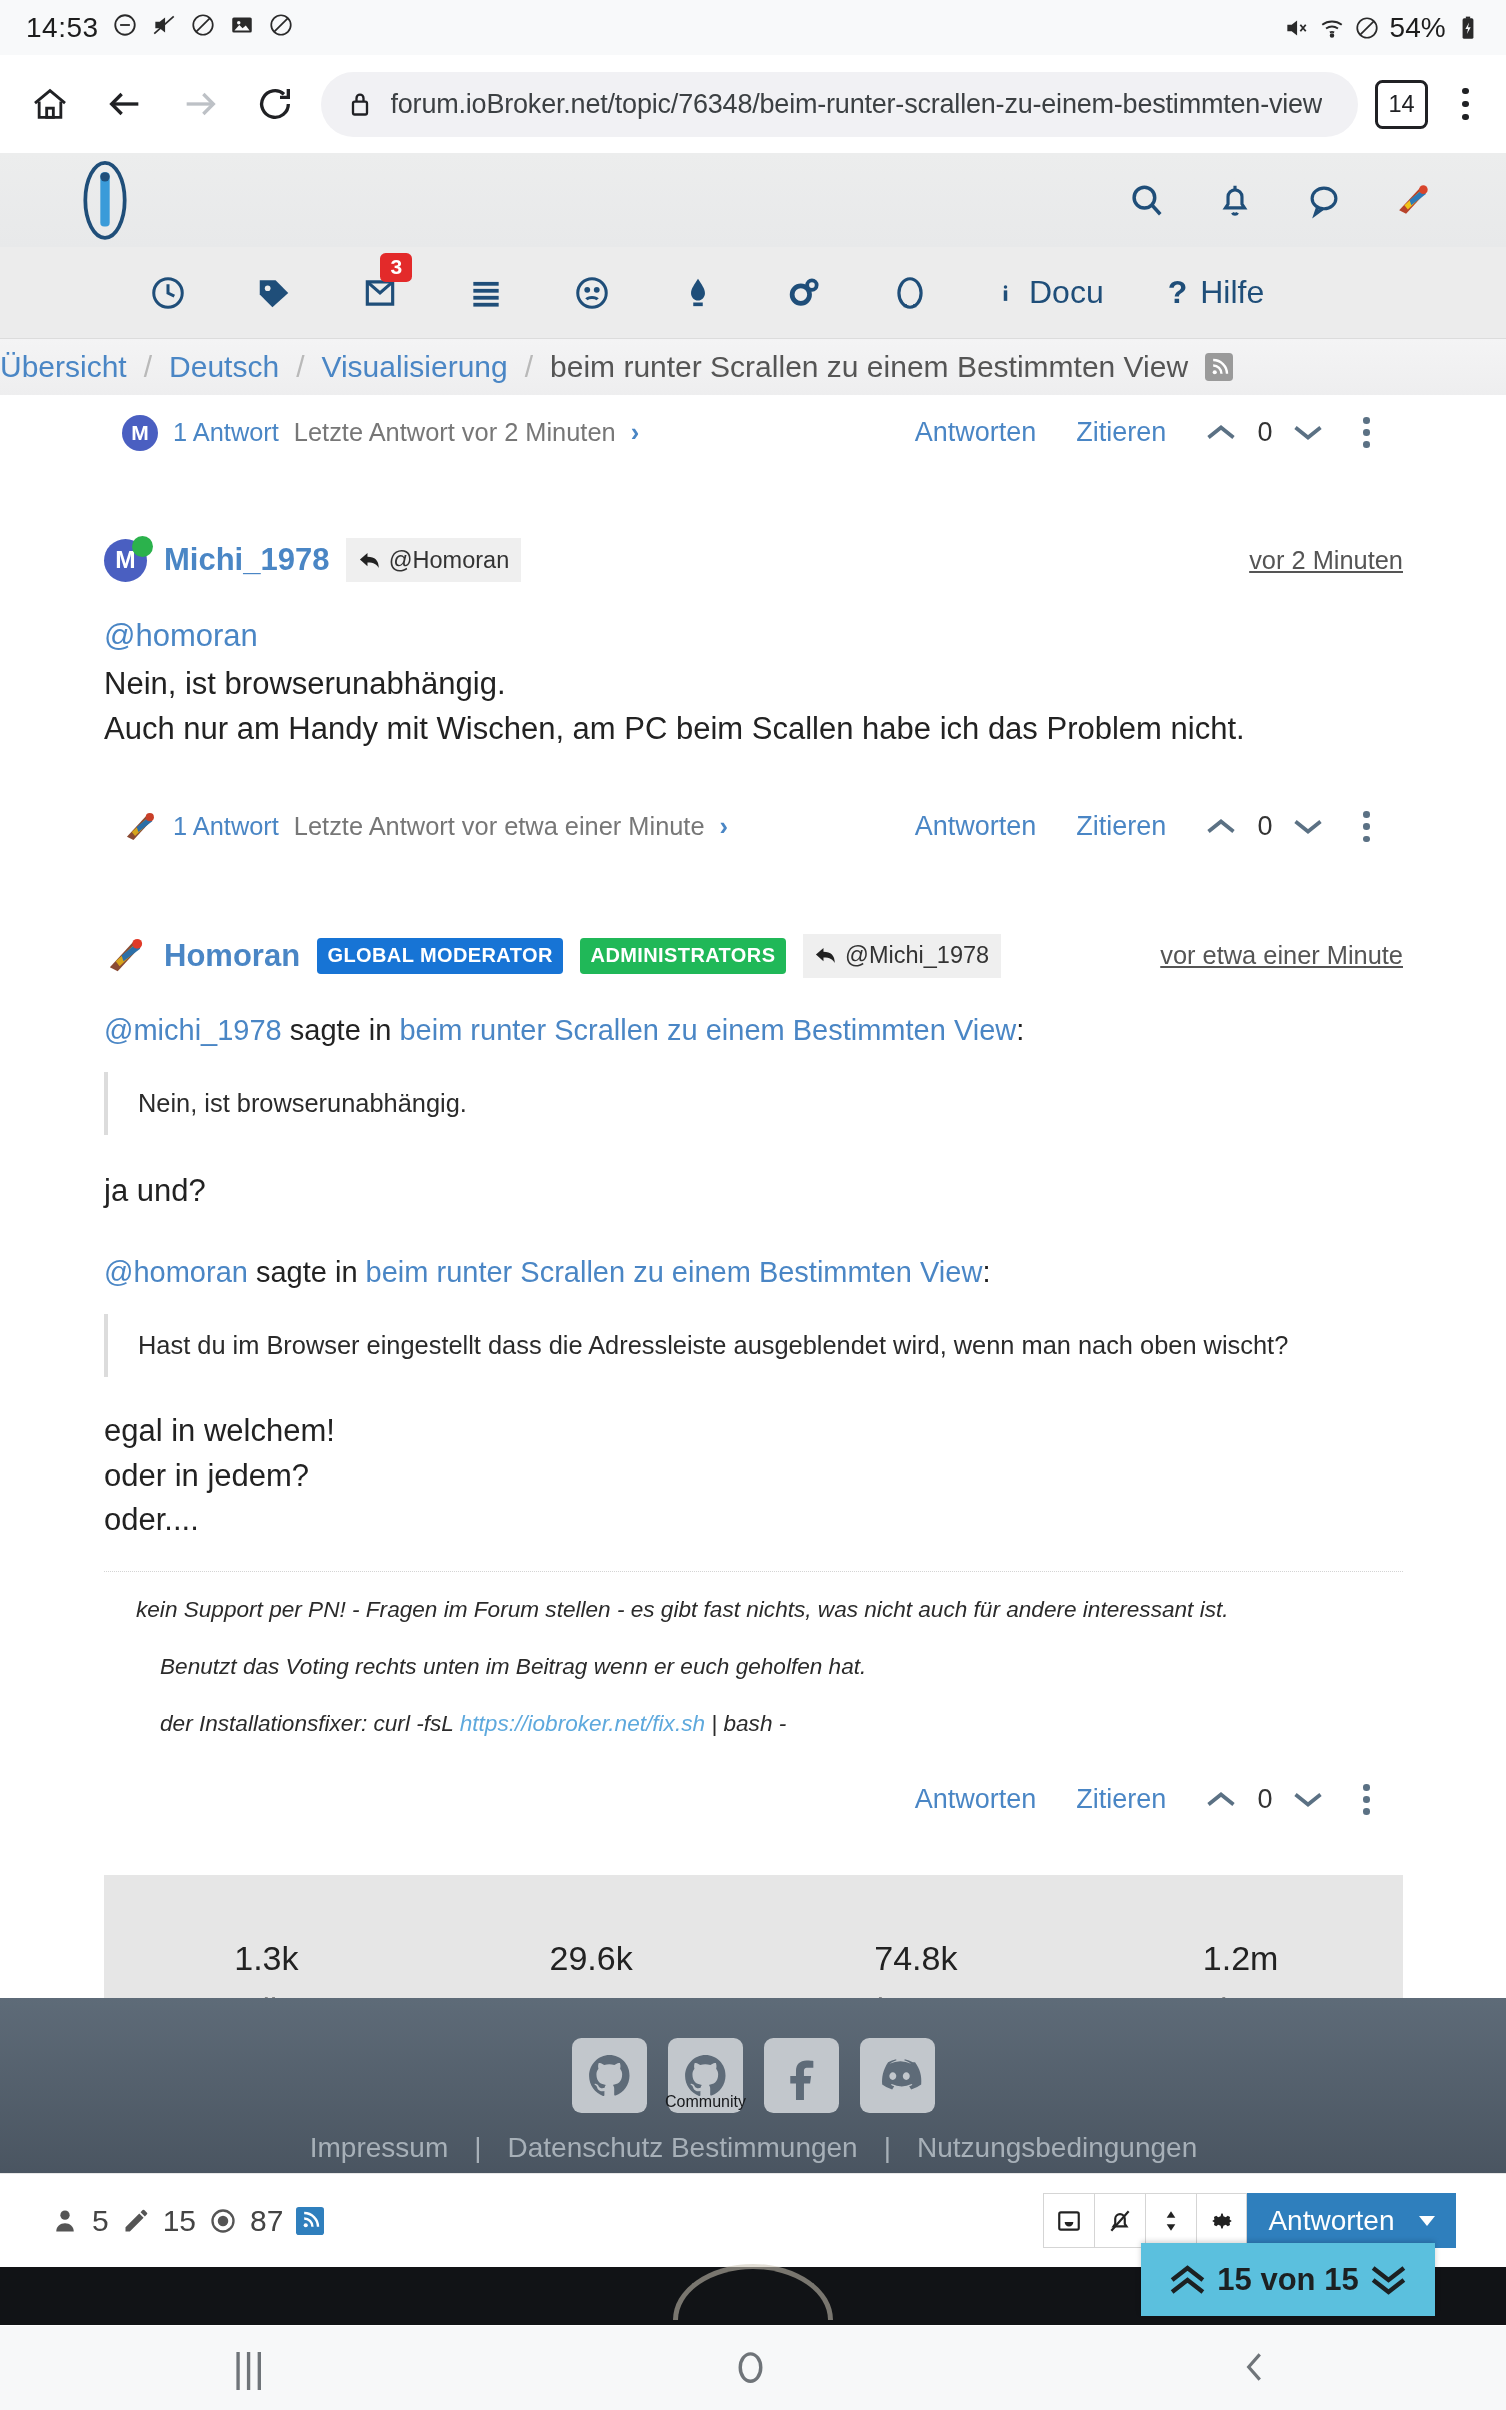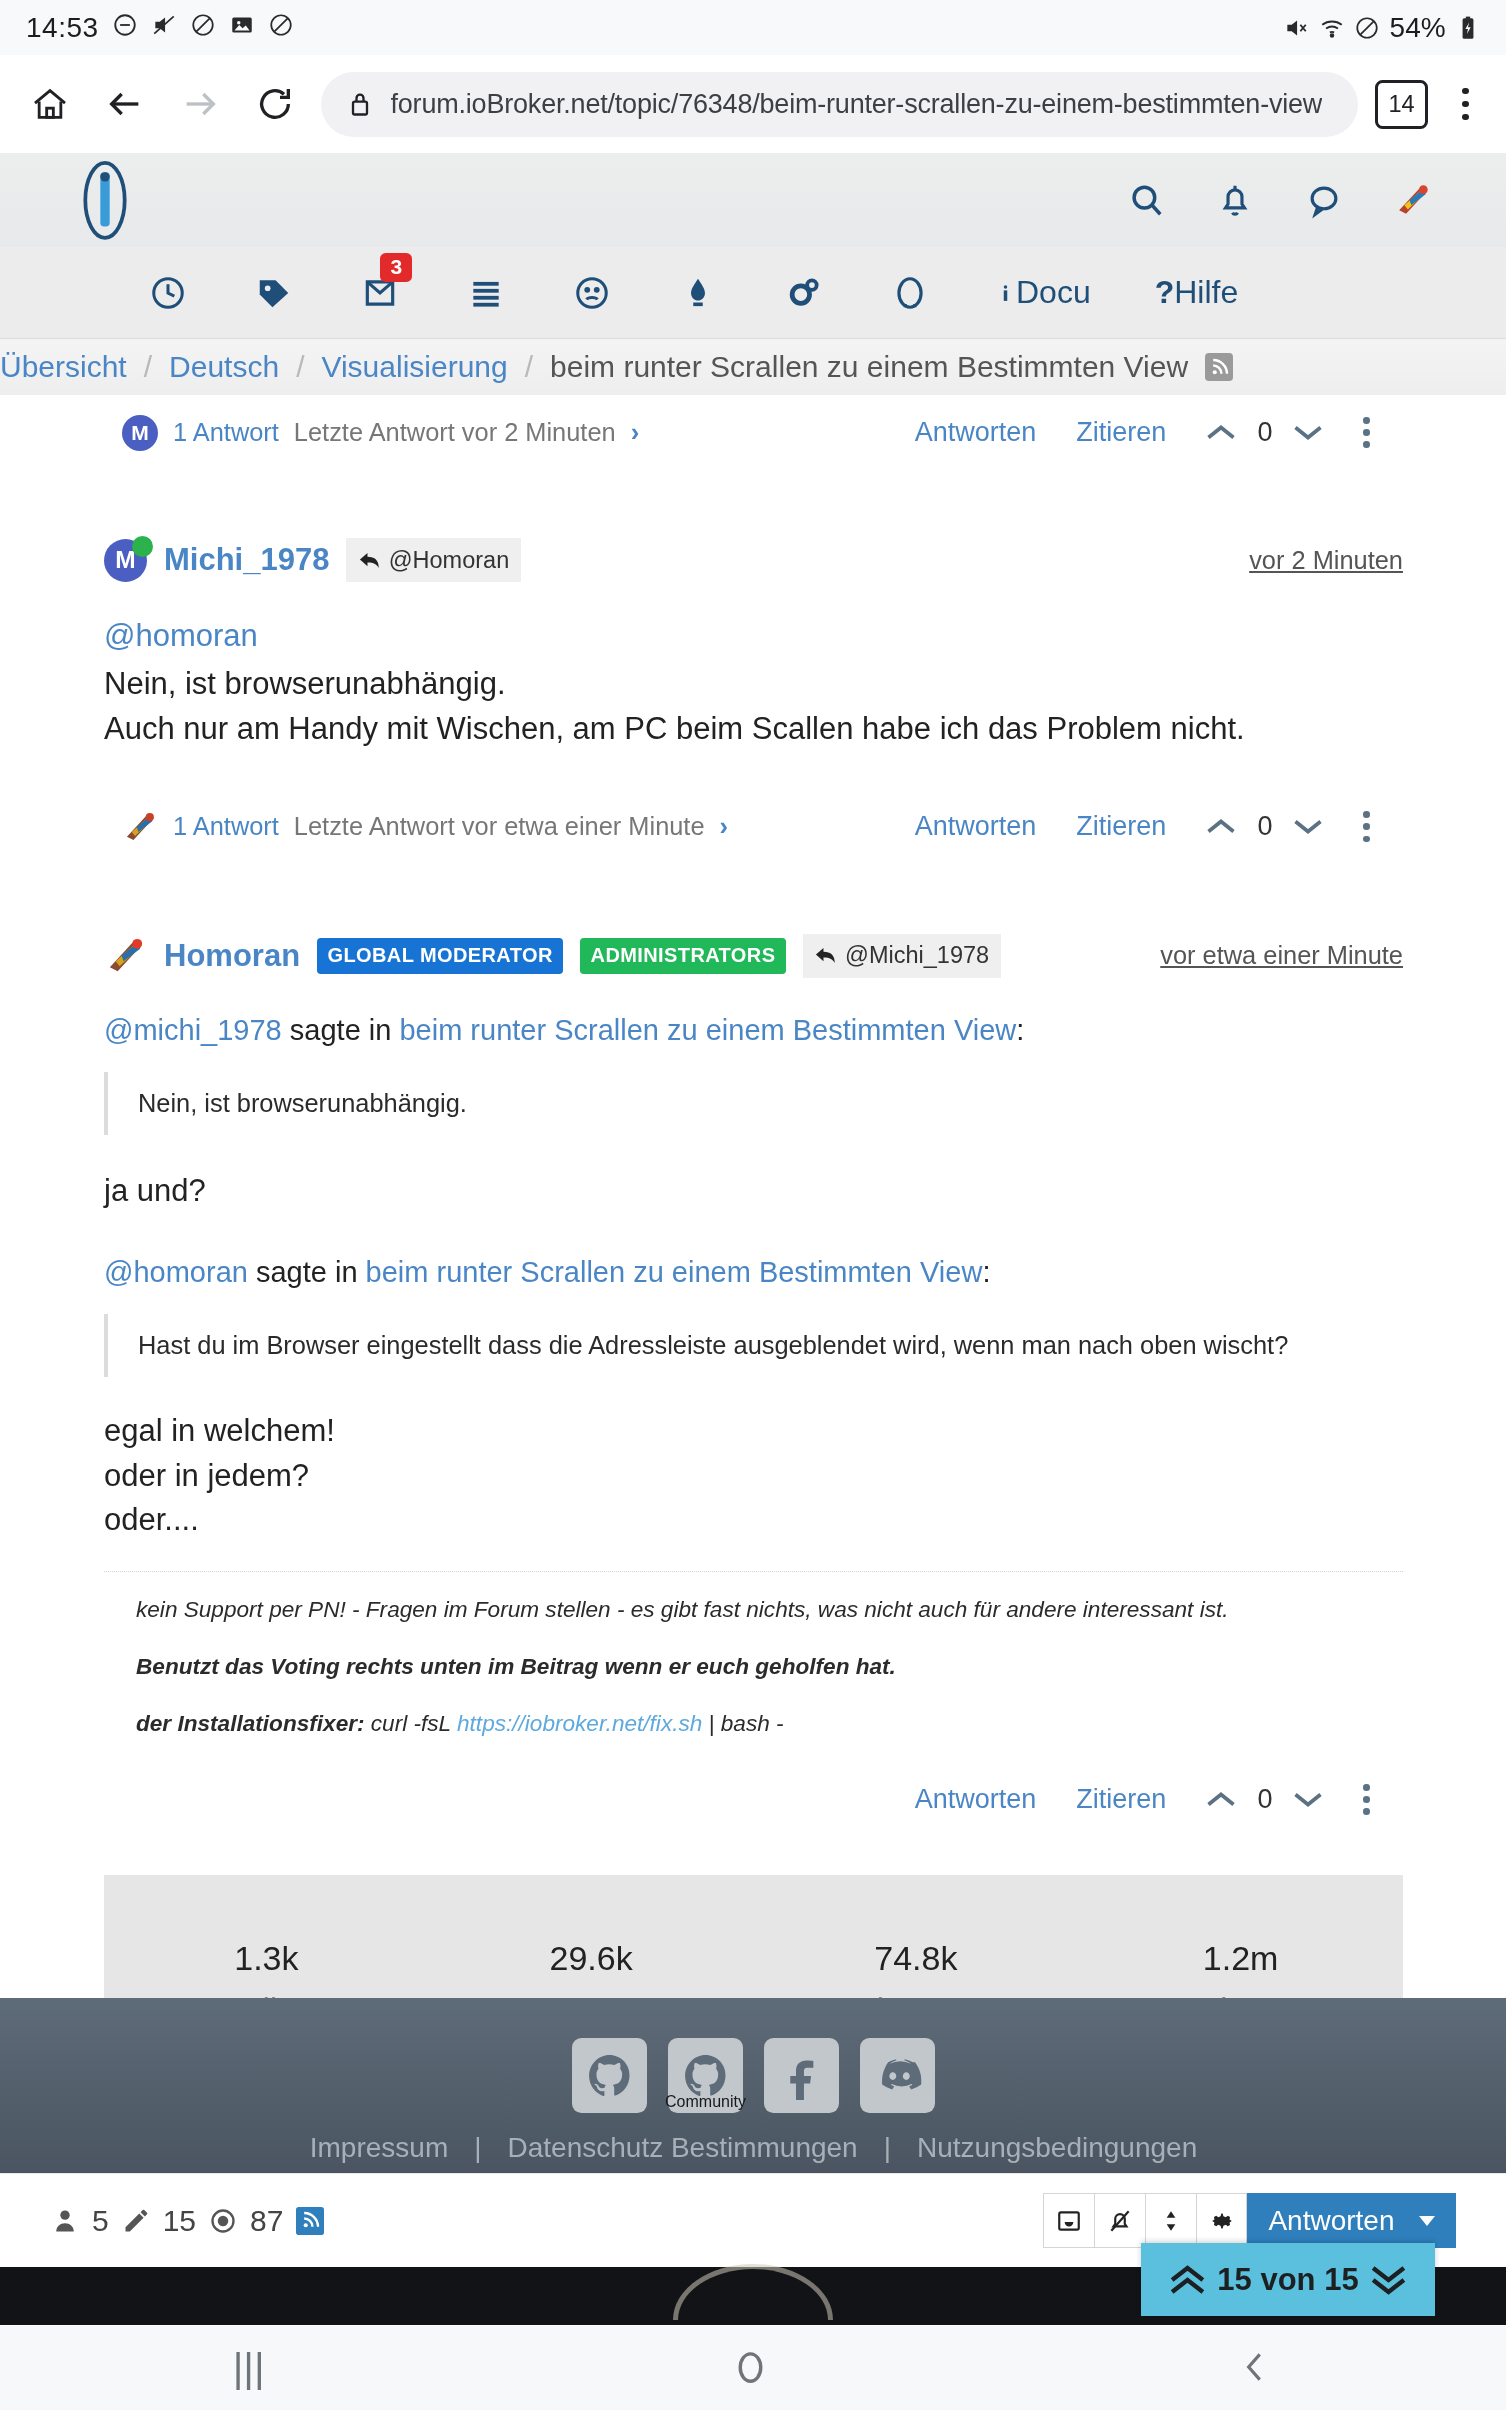--- a/index.html
+++ b/index.html
@@ -66,21 +66,21 @@
   .hdr-icons .hi svg { width: 38px; height: 38px; display: block; }
 
   .forum-nav {
     position: absolute; top: 247px; left: 0; width: 1507px; height: 92px;
     background: #ececec;
     display: flex; align-items: center; padding-left: 115px; gap: 0;
     border-bottom: 0.9px solid #dcdcdc;
   }
   .nv { position: relative; width: 106px; display: flex; align-items: center; justify-content: center; color: #1f4e79; }
   .nv svg { width: 38px; height: 38px; display: block; }
-  .nv.wide { width: auto; padding: 0 32px; }
+  .nv.wide { width: auto; gap: 13px; padding: 0 32px; }
   .nv-label { font-size: 32px; color: #1f4e79; }
   .badge3 {
     position: absolute; top: -21px; left: 53px;
     background: #e32a2a; color: #fff; font-size: 21px; font-weight: 700;
     border-radius: 5.6px; padding: 2.8px 10.4px; line-height: 1.15;
   }
 
   
   .crumbs {
     position: absolute; top: 339px; left: 0; width: 1507px; height: 56px;
@@ -135,21 +135,21 @@
   .ts { font-size: 25.4px; color: #555; text-decoration: underline; }
 
   .ptext { font-size: 31px; color: #222; line-height: 1.44; }
   .ptext a, .mention { color: #4a86c5; text-decoration: none; }
   .quoteblk { border-left: 4.7px solid #dcdcdc; padding: 13px 0 13px 30px; margin: 21px 0 11.3px 0; }
   .quoteblk p { font-size: 25.4px; color: #2b2b2b; }
   .qhead { font-size: 29px; color: #222; }
 
   .sig { border-top: 1.9px dotted #d4d4d4; margin-top: 28px; padding: 22.6px 0 0 32px; }
   .sig p { font-size: 22.6px; color: #2b2b2b; font-style: italic; margin-bottom: 24.5px; }
-  .sig .b { font-weight: 700; }
+  .sig .b { font-weight: 400; margin-left: 24px; }
   .sig a { color: #5ea9dd; text-decoration: none; font-style: italic; }
 
   
   .statcard {
     margin: 0 104px; background: #e6e6e6; height: 217px;
     display: flex; align-items: center;
   }
   .stat { flex: 1; text-align: center; }
   .stat .num { font-size: 34px; color: #222; margin-bottom: 13px; }
   .stat .lbl { font-size: 32px; color: #888; }

